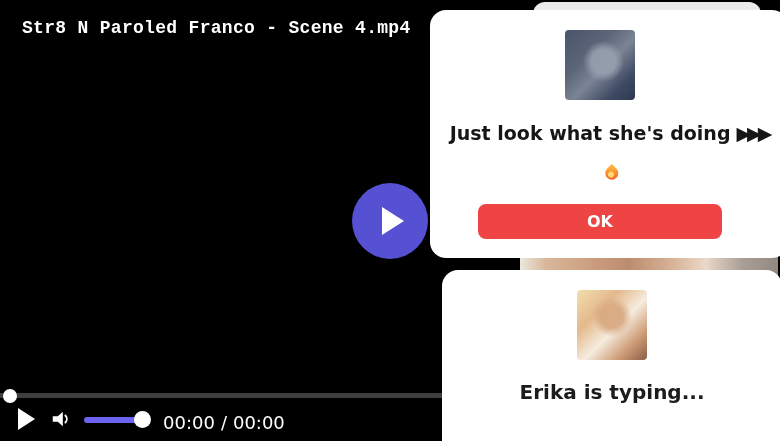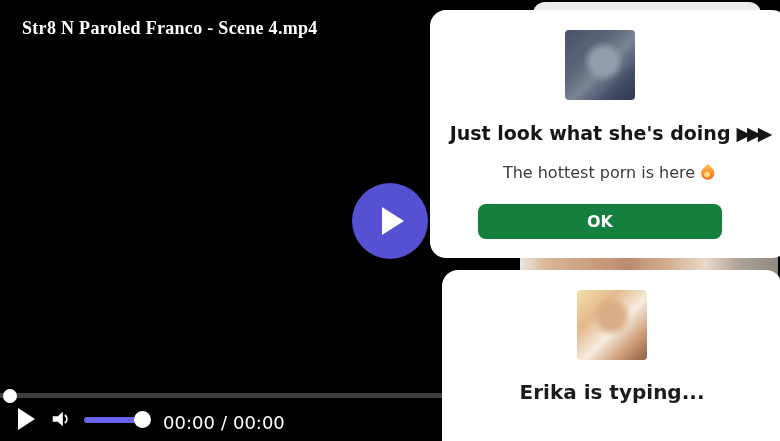--- a/index.html
+++ b/index.html
@@ -12,21 +12,21 @@
     font-family: "DejaVu Sans", sans-serif;
   }
 
   
   .video-surface {
     position: absolute; left: 0; top: 0; width: 780px; height: 441px;
     background: #000; z-index: 0;
   }
   .video-title {
     position: absolute; left: 22px; top: 18px;
-    color: #fff; font-family: Liberation Serif, serif;
+    color: #fff; font-family: Liberation Mono, monospace;
     font-weight: bold; font-size: 18px; letter-spacing: 0.3px;
     white-space: nowrap; z-index: 1;
   }
   .big-play {
     position: absolute; left: 352px; top: 183px;
     width: 76px; height: 76px; border-radius: 50%;
     background: #5650d2; z-index: 1;
     display: flex; align-items: center; justify-content: center;
     cursor: pointer;
   }
@@ -122,21 +122,21 @@
     border-radius: 0 50% 50% 50%;
     transform: rotate(45deg) translateY(1px);
     position: relative; top: 1px;
   }
   .flame::after {
     content: ""; position: absolute; left: 4px; top: 5px;
     width: 6px; height: 6px; border-radius: 50%; background: #ffd978;
   }
   .ok-btn {
     position: absolute; left: 48px; top: 194px; width: 244px; height: 35px;
-    border: none; border-radius: 8px; background: #15803d;
+    border: none; border-radius: 8px; background: #ef4444;
     color: #fff; font-family: "DejaVu Sans", sans-serif;
     font-size: 16px; font-weight: bold; cursor: pointer;
   }
 
   .chat-title {
     position: absolute; left: 0; top: 110px; width: 100%;
     font-size: 20px; font-weight: bold; color: #1c1c1c; line-height: 24px;
     white-space: nowrap;
   }
   .chat-msg {
@@ -172,21 +172,21 @@
       <span>00:00</span><span class="sep">/</span><span>00:00</span>
     </div>
   </div>
 
   <div class="back-card"></div>
   <div class="photo-strip"></div>
 
   <div class="popup offer">
     <div class="thumb offer-thumb"></div>
     <div class="popup-title"><span>Just look what she's doing</span><span class="arrows">▶▶▶</span></div>
-    <div class="popup-sub"><span>The hottest porn is here</span><span class="flame"></span></div>
+    <div class="popup-sub"><span class="flame"></span></div>
     <button class="ok-btn">OK</button>
   </div>
 
   <div class="popup chat">
     <div class="thumb chat-thumb"></div>
     <div class="chat-title">Erika is typing...</div>
   </div>
 
 </div>
 

